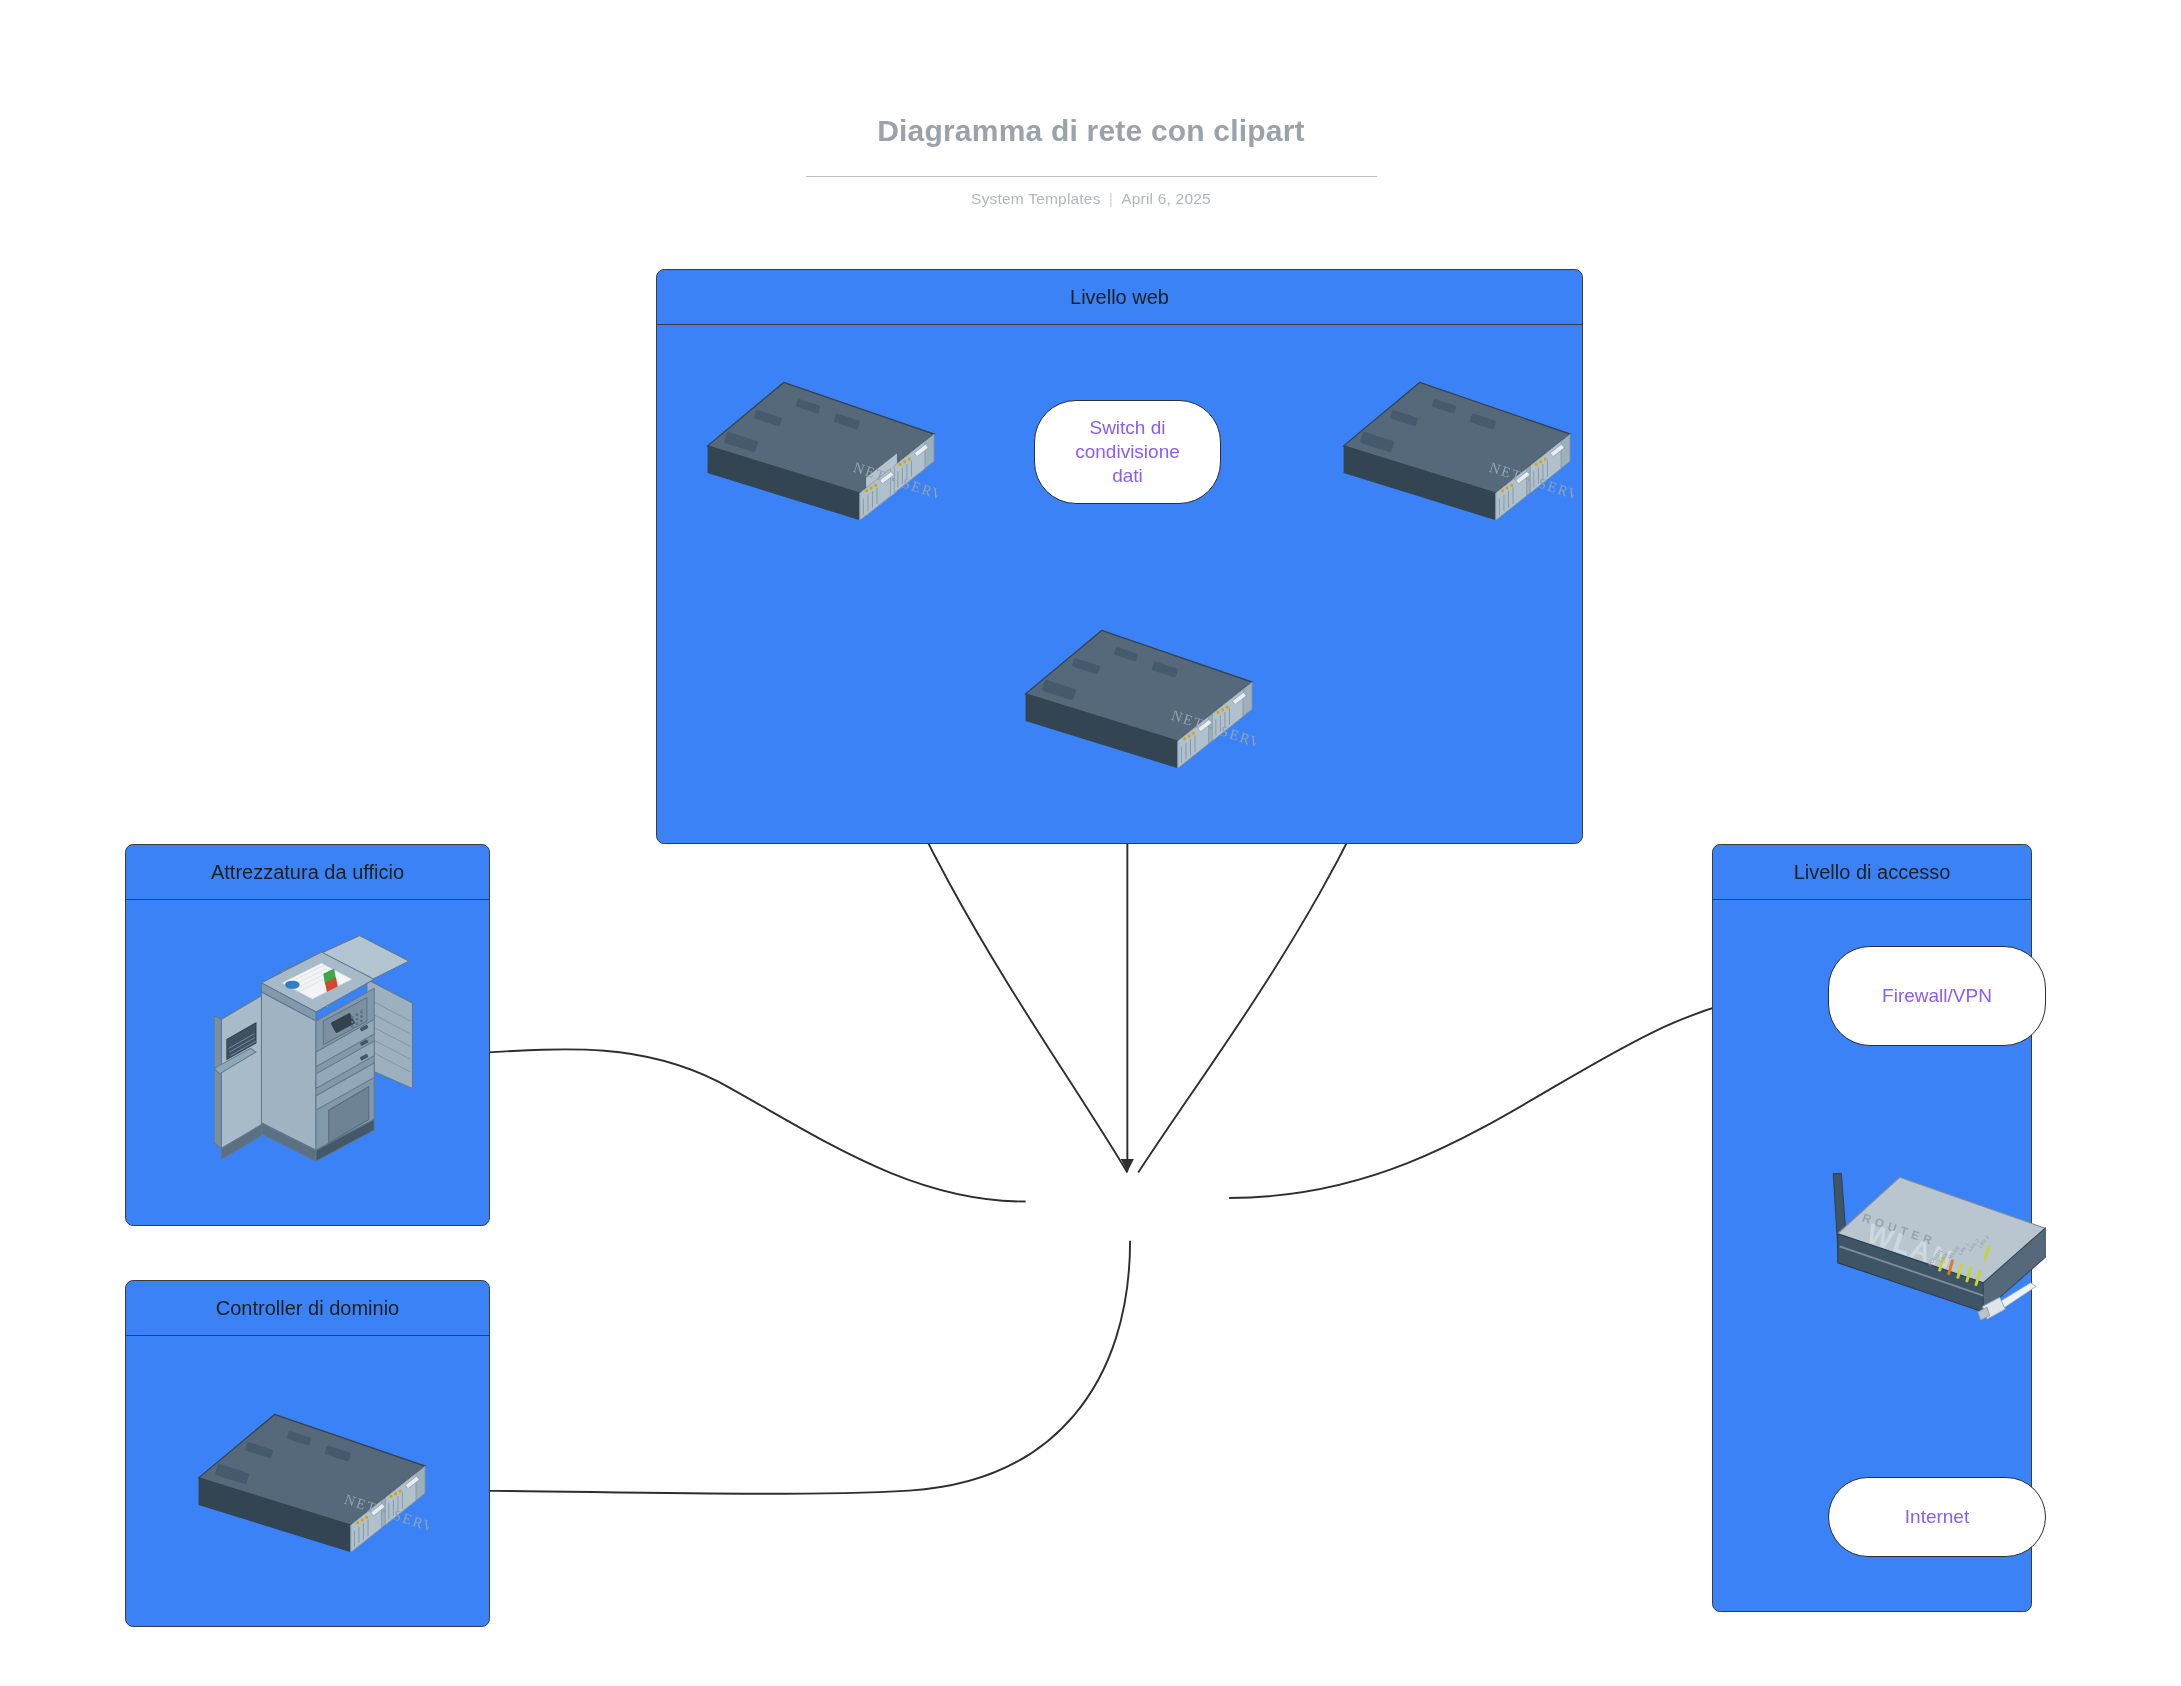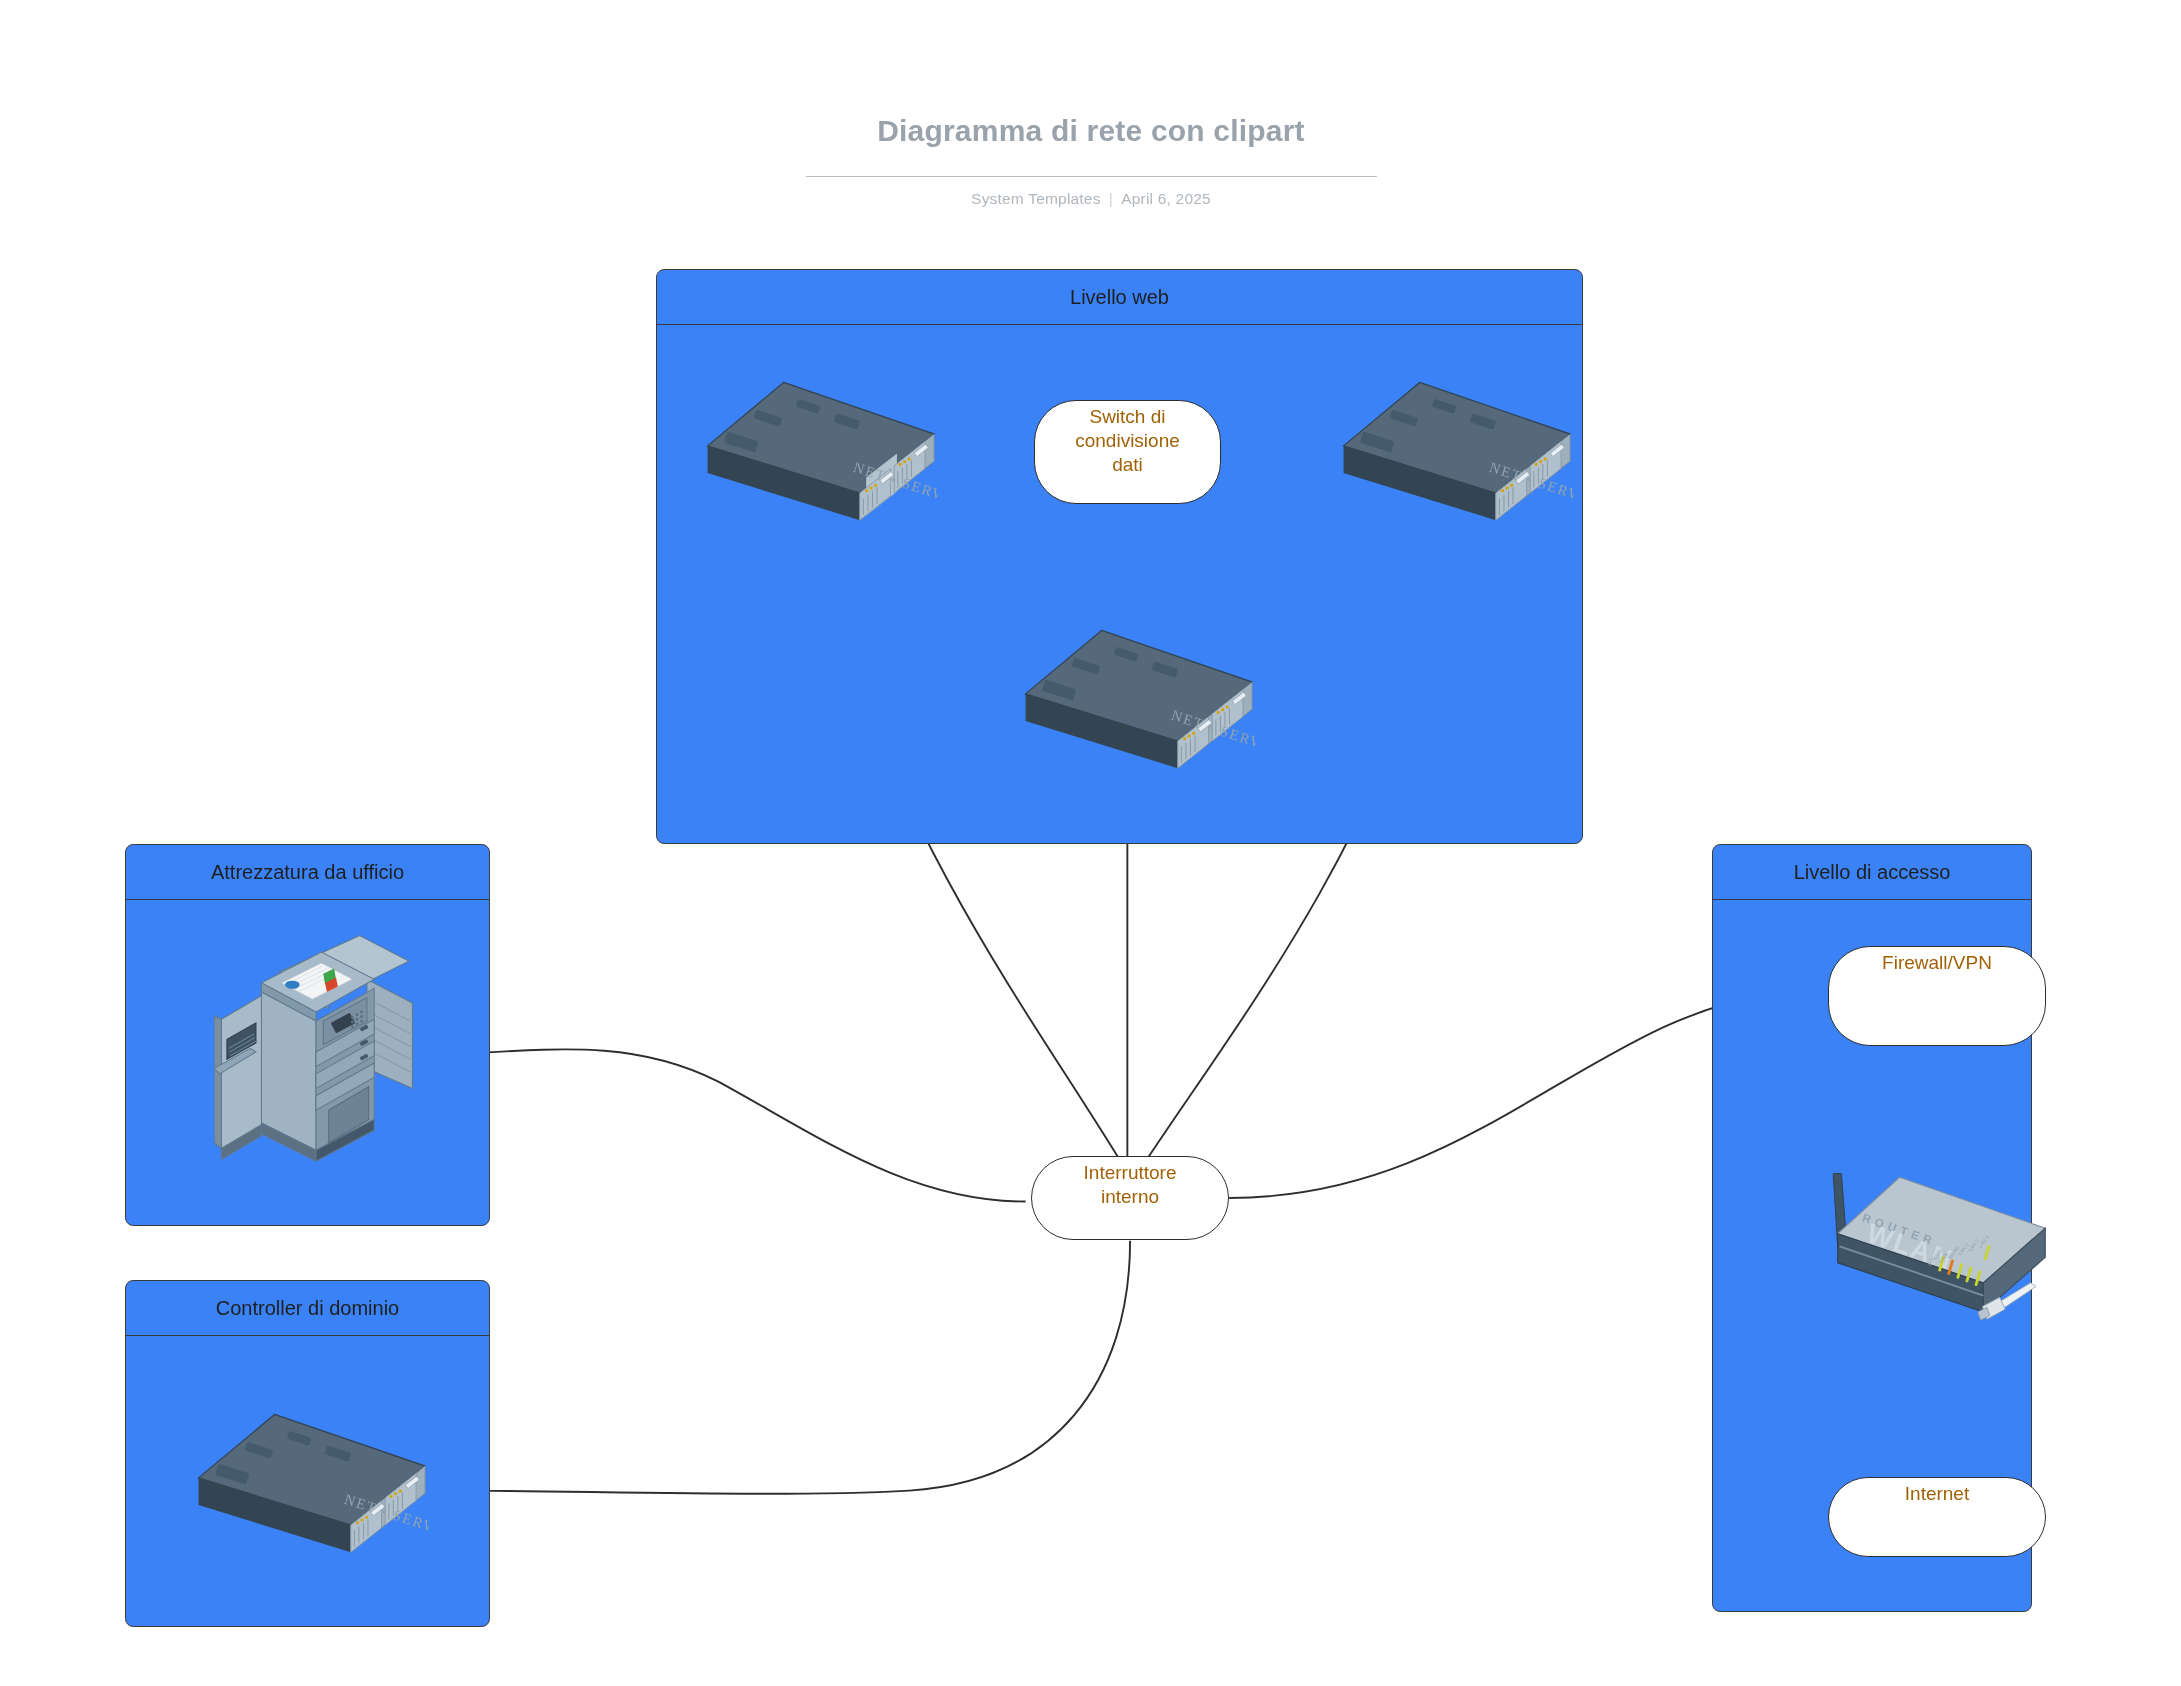--- a/index.html
+++ b/index.html
@@ -80,23 +80,24 @@
   }
   .group-body { position: relative; width: 100%; }
 
   
   .node-pill {
     position: absolute;
     border: 1.5px solid #2e2e2e;
     border-radius: 42px;
     background: #ffffff;
     display: flex;
+    align-items: center;
     justify-content: center;
     text-align: center;
-    color: #a16207;
+    color: #8b5cf6;
     font-size: 19px;
     line-height: 1.28;
     padding: 3.6px 9px;
   }
 
   
   .clipart { position: absolute; }
   .clipart svg { display: block; }
 </style>
 </head>
@@ -473,24 +474,20 @@
       </g>
     </svg>
   </div>
 
   <div class="node-pill" id="node-data-share-switch" style="left:1034px; top:400px; width:187px; height:104px;">
     <span style="white-space:pre-line;">Switch di
 condivisione
 dati</span>
   </div>
 
-  <div class="node-pill" id="node-internal-switch" style="left:1031px; top:1156px; width:198px; height:84px;">
-    <span style="white-space:pre-line;">Interruttore
-interno</span>
-  </div>
 
   <div class="node-pill" id="node-firewall-vpn" style="left:1828px; top:946px; width:218px; height:100px;">
     <span style="white-space:pre-line;">Firewall/VPN</span>
   </div>
 
   <div class="node-pill" id="node-internet" style="left:1828px; top:1477px; width:218px; height:80px;">
     <span style="white-space:pre-line;">Internet</span>
   </div>
 
 </div>

